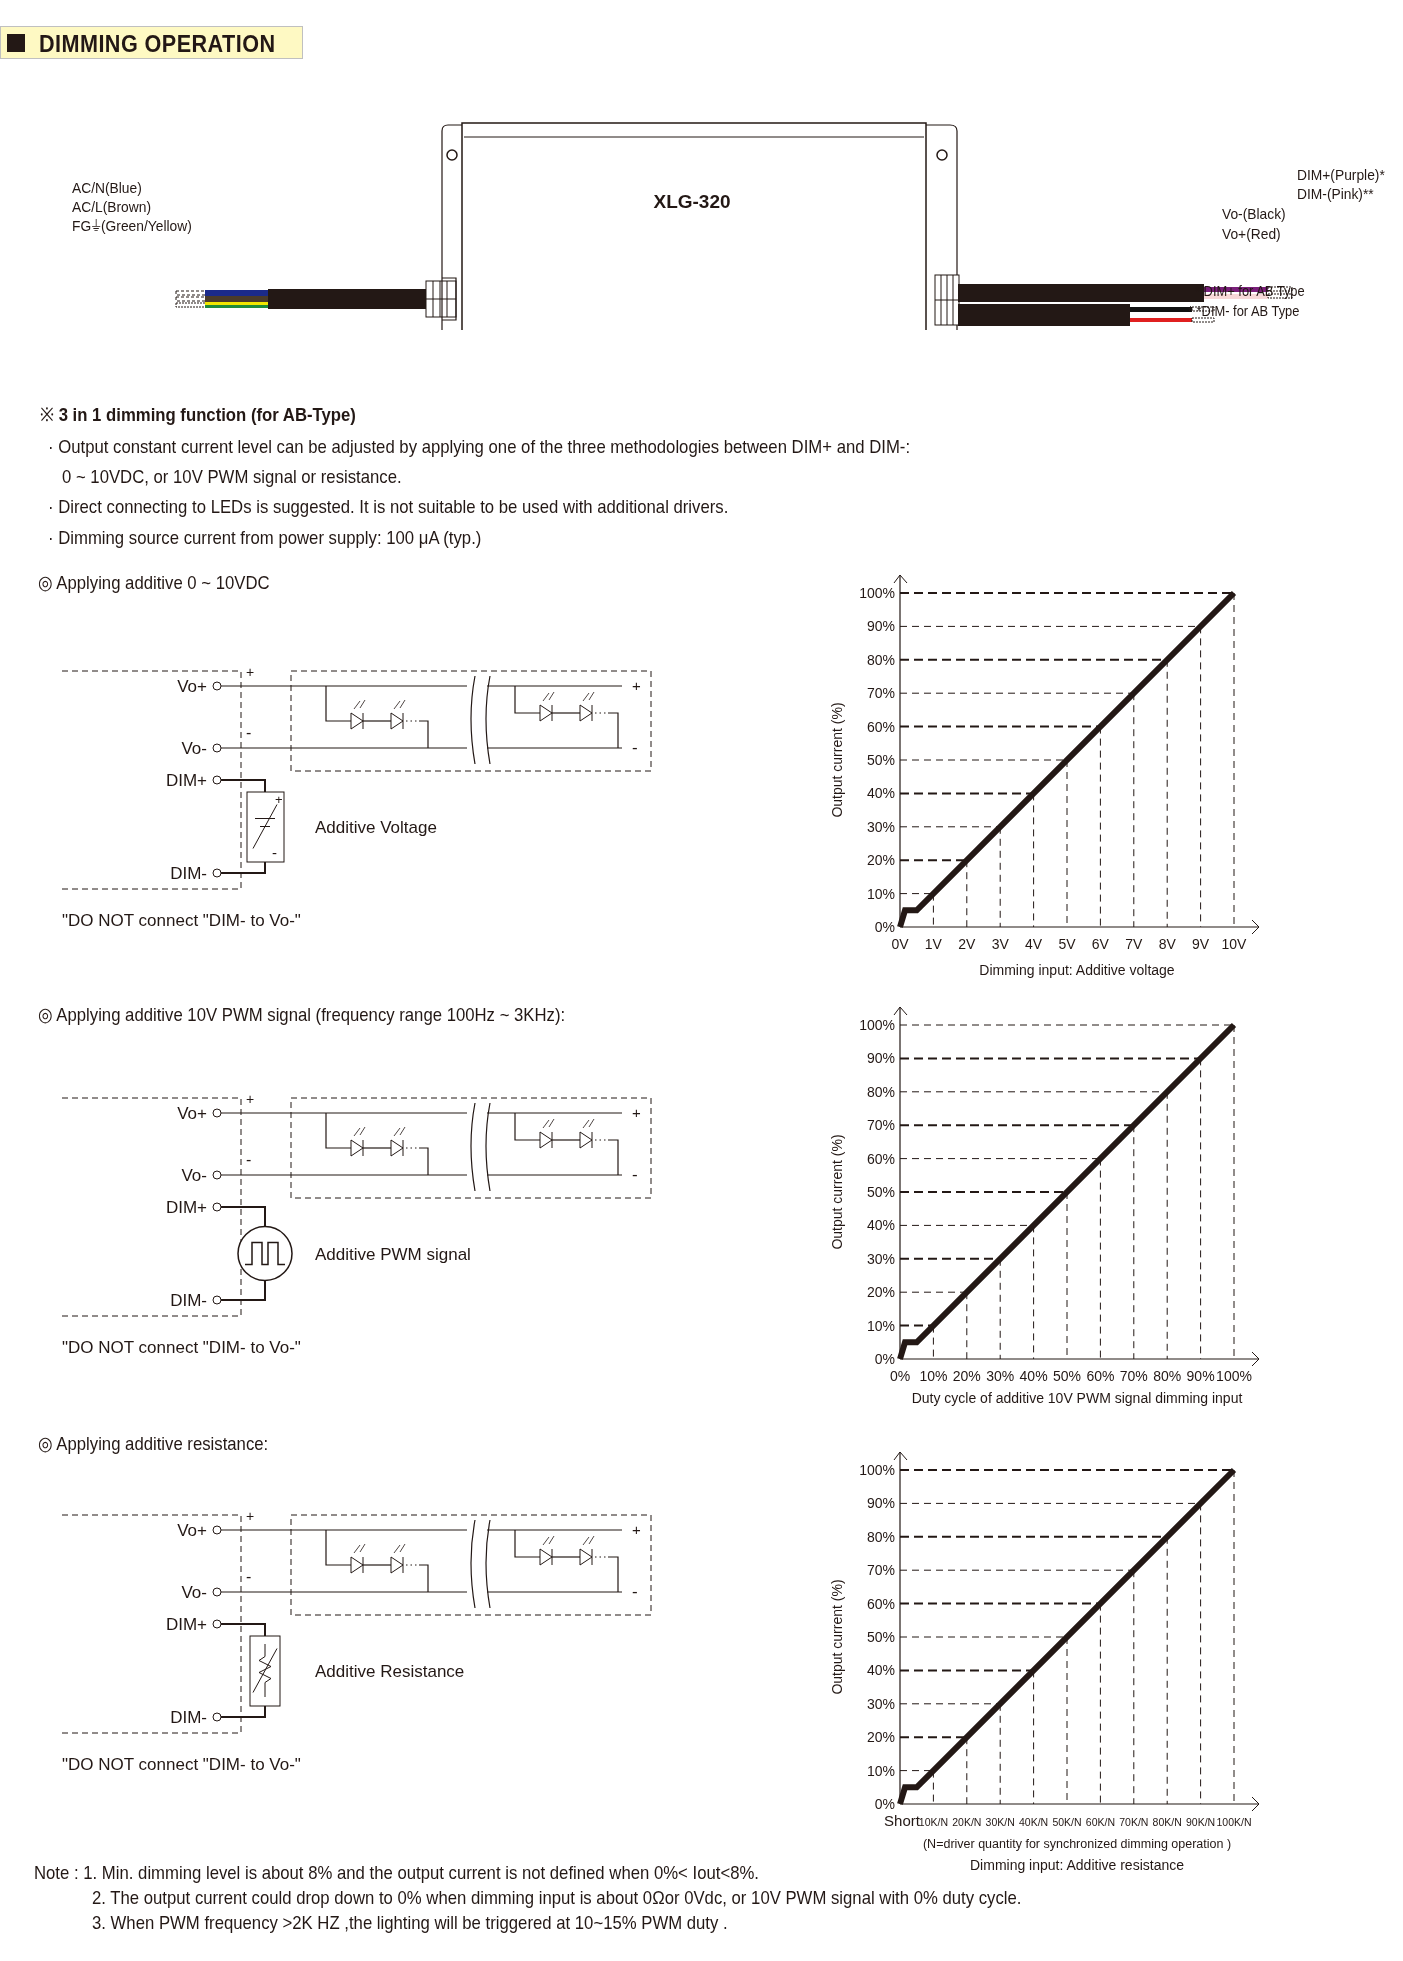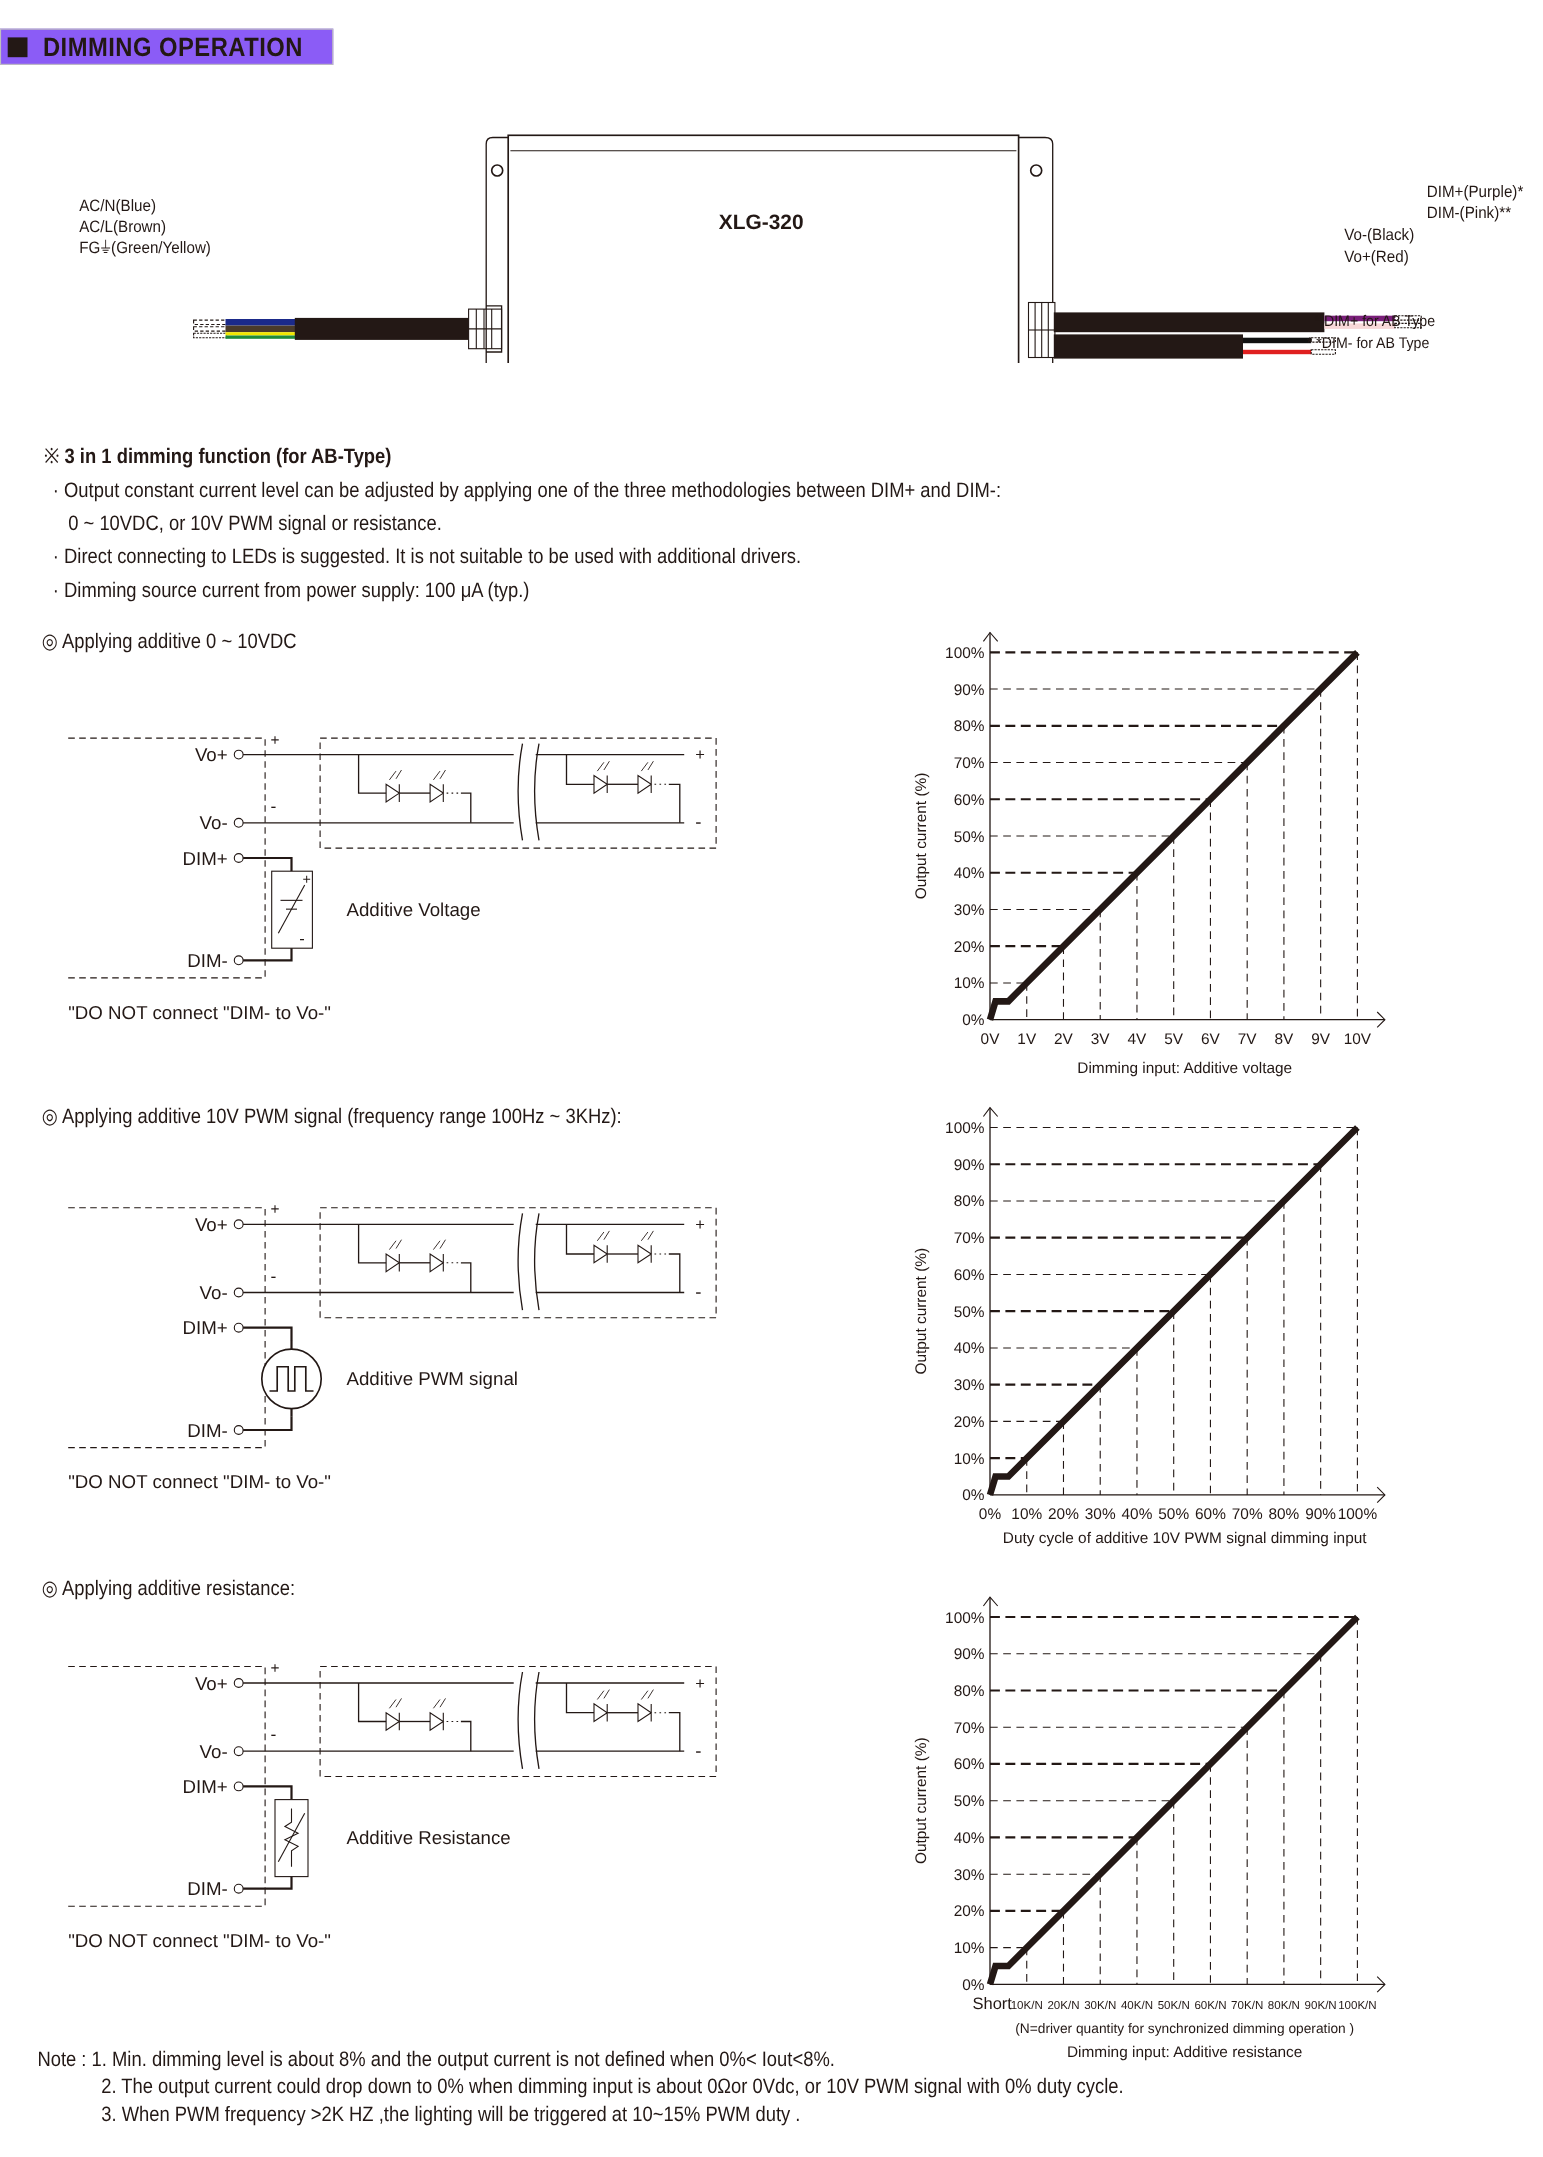--- a/index.html
+++ b/index.html
@@ -1,19 +1,19 @@
 <!DOCTYPE html>
 <html><head>
 <meta charset="utf-8">
 <style>
   html, body { margin:0; padding:0; background:#ffffff; }
   body { width:1403px; height:1961px; position:relative; overflow:hidden;
          font-family:"Liberation Sans", sans-serif; color:#231815; }
   .abs { position:absolute; white-space:nowrap; }
-  .title-bar { left:0; top:26px; width:303px; height:33px; background:#8b5cf6;
+  .title-bar { left:0; top:26px; width:303px; height:33px; background:#fef9c3;
                border:1px solid #c0c0c0; box-sizing:border-box; }
   .title-square { position:absolute; left:6px; top:7px; width:18px; height:18px; background:#231815; }
   .title-text { position:absolute; left:38px; top:3px; font-weight:bold; font-size:24px; letter-spacing:0.5px;
                 transform:scaleX(0.9); transform-origin:left; }
   .wlabel { font-size:15px; line-height:19px; transform:scaleX(0.92); transform-origin:left; }
   .section-head { font-size:19px; font-weight:bold; transform:scaleX(0.88); transform-origin:left; }
   .bullet { font-size:19px; transform:scaleX(0.88); transform-origin:left; }
   .sub-head { font-size:19px; transform:scaleX(0.88); transform-origin:left; }
   .note { font-size:19px; transform:scaleX(0.88); transform-origin:left; }
   svg text { font-family:"Liberation Sans", sans-serif; fill:#231815; }

